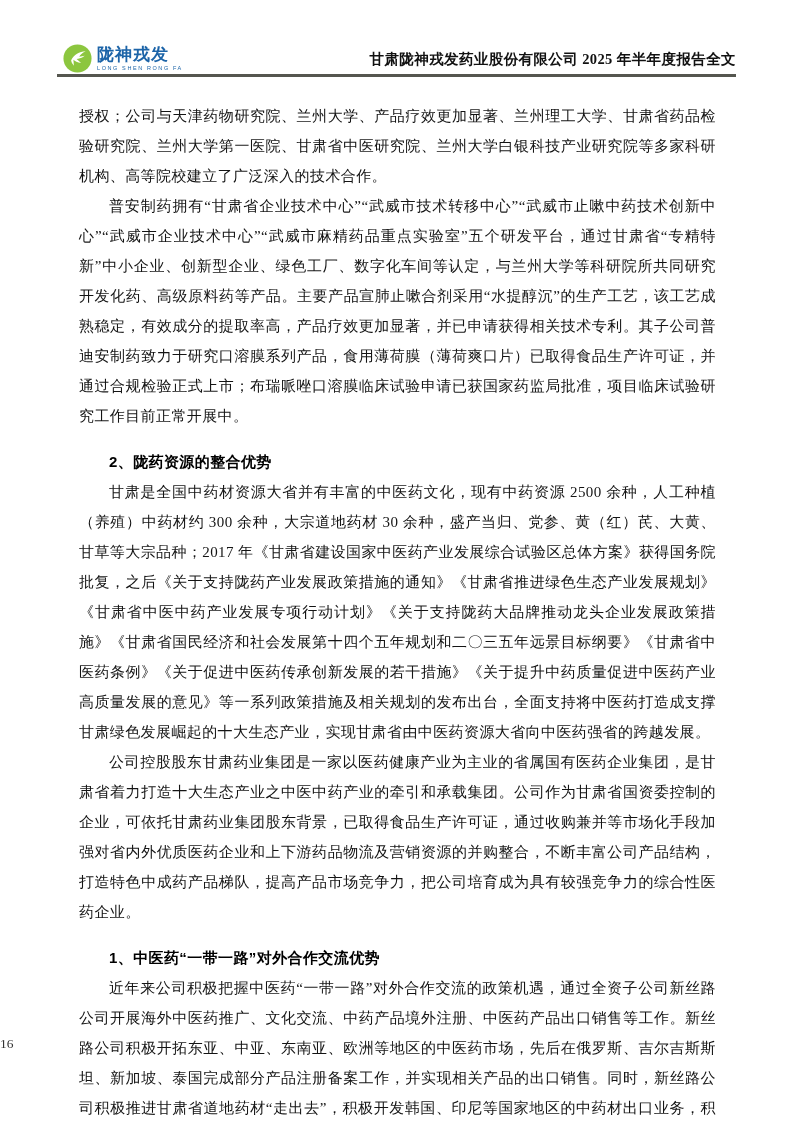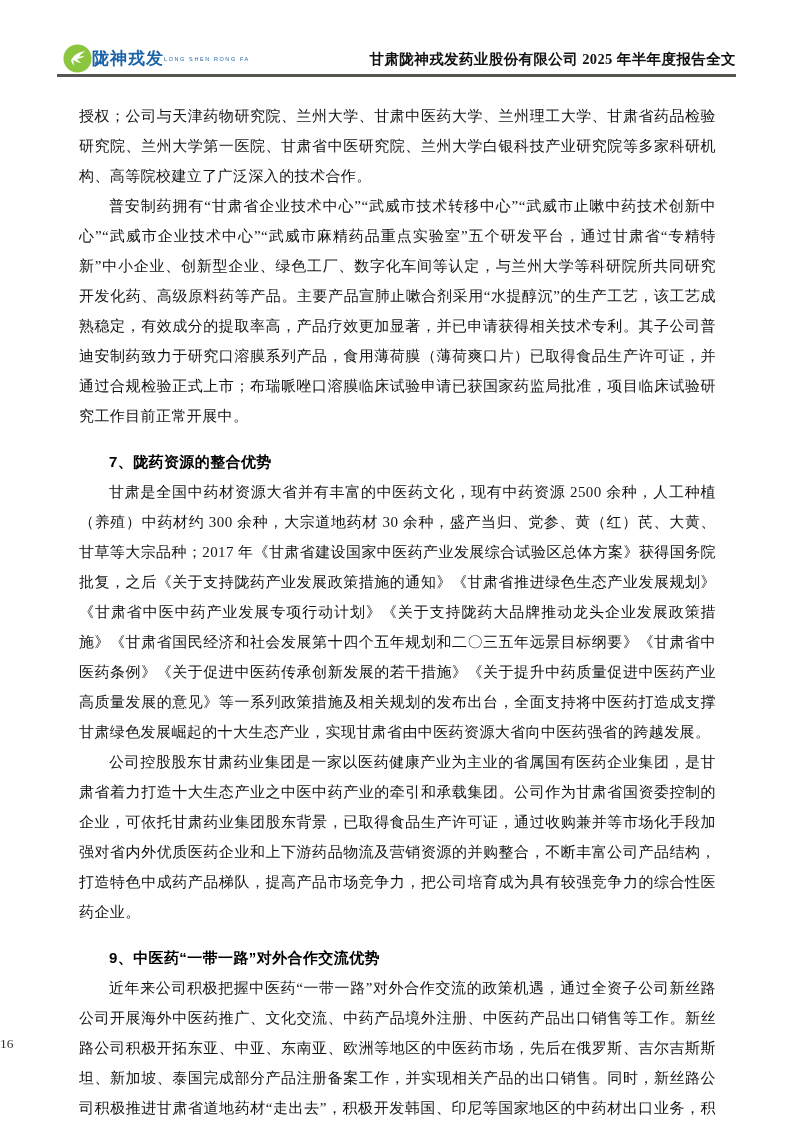--- a/index.html
+++ b/index.html
@@ -31,23 +31,24 @@
     align-items: center;
     padding-left: 6px;
     padding-bottom: 1px;
   }
   .logo-circle {
     width: 29px;
     height: 29px;
     flex: 0 0 29px;
   }
   .logo-text {
+    margin-left: 5px;
     display: flex;
+    flex-direction: column;
     line-height: 1;
-    align-items: center;
   }
   .logo-cn {
     font-family: "Liberation Sans", sans-serif;
     font-weight: bold;
     font-size: 17px;
     letter-spacing: 1px;
     color: #1c64a8;
   }
   .logo-en {
     font-family: "Liberation Sans", sans-serif;
@@ -115,26 +116,26 @@
       </svg>
       <div class="logo-text">
         <span class="logo-cn">陇神戎发</span>
         <span class="logo-en">LONG SHEN RONG FA</span>
       </div>
     </div>
     <div class="header-title">甘肃陇神戎发药业股份有限公司 2025 年半年度报告全文</div>
   </div>
 
   <div class="doc-body">
-    <p class="para">授权；公司与天津药物研究院、兰州大学、甘肃中医药大学、兰州理工大学、甘肃省药品检验研究院、兰州大学第一医院、甘肃省中医研究院、兰州大学白银科技产业研究院等多家科研机构、高等院校建立了广泛深入的技术合作。</p>
+    <p class="para">授权；公司与天津药物研究院、兰州大学、产品疗效更加显著、兰州理工大学、甘肃省药品检验研究院、兰州大学第一医院、甘肃省中医研究院、兰州大学白银科技产业研究院等多家科研机构、高等院校建立了广泛深入的技术合作。</p>
     <p class="para indent">普安制药拥有“甘肃省企业技术中心”“武威市技术转移中心”“武威市止嗽中药技术创新中心”“武威市企业技术中心”“武威市麻精药品重点实验室”五个研发平台，通过甘肃省“专精特新”中小企业、创新型企业、绿色工厂、数字化车间等认定，与兰州大学等科研院所共同研究开发化药、高级原料药等产品。主要产品宣肺止嗽合剂采用“水提醇沉”的生产工艺，该工艺成熟稳定，有效成分的提取率高，产品疗效更加显著，并已申请获得相关技术专利。其子公司普迪安制药致力于研究口溶膜系列产品，食用薄荷膜（薄荷爽口片）已取得食品生产许可证，并通过合规检验正式上市；布瑞哌唑口溶膜临床试验申请已获国家药监局批准，项目临床试验研究工作目前正常开展中。</p>
-    <div class="heading">7、陇药资源的整合优势</div>
+    <div class="heading">2、陇药资源的整合优势</div>
     <p class="para indent">甘肃是全国中药材资源大省并有丰富的中医药文化，现有中药资源 2500 余种，人工种植（养殖）中药材约 300 余种，大宗道地药材 30 余种，盛产当归、党参、黄（红）芪、大黄、甘草等大宗品种；2017 年《甘肃省建设国家中医药产业发展综合试验区总体方案》获得国务院批复，之后《关于支持陇药产业发展政策措施的通知》《甘肃省推进绿色生态产业发展规划》《甘肃省中医中药产业发展专项行动计划》《关于支持陇药大品牌推动龙头企业发展政策措施》《甘肃省国民经济和社会发展第十四个五年规划和二〇三五年远景目标纲要》《甘肃省中医药条例》《关于促进中医药传承创新发展的若干措施》《关于提升中药质量促进中医药产业高质量发展的意见》等一系列政策措施及相关规划的发布出台，全面支持将中医药打造成支撑甘肃绿色发展崛起的十大生态产业，实现甘肃省由中医药资源大省向中医药强省的跨越发展。</p>
     <p class="para indent">公司控股股东甘肃药业集团是一家以医药健康产业为主业的省属国有医药企业集团，是甘肃省着力打造十大生态产业之中医中药产业的牵引和承载集团。公司作为甘肃省国资委控制的企业，可依托甘肃药业集团股东背景，已取得食品生产许可证，通过收购兼并等市场化手段加强对省内外优质医药企业和上下游药品物流及营销资源的并购整合，不断丰富公司产品结构，打造特色中成药产品梯队，提高产品市场竞争力，把公司培育成为具有较强竞争力的综合性医药企业。</p>
-    <div class="heading">9、中医药“一带一路”对外合作交流优势</div>
+    <div class="heading">1、中医药“一带一路”对外合作交流优势</div>
     <p class="para indent">近年来公司积极把握中医药“一带一路”对外合作交流的政策机遇，通过全资子公司新丝路公司开展海外中医药推广、文化交流、中药产品境外注册、中医药产品出口销售等工作。新丝路公司积极开拓东亚、中亚、东南亚、欧洲等地区的中医药市场，先后在俄罗斯、吉尔吉斯斯坦、新加坡、泰国完成部分产品注册备案工作，并实现相关产品的出口销售。同时，新丝路公司积极推进甘肃省道地药材“走出去”，积极开发韩国、印尼等国家地区的中药材出口业务，积累了一定的医药出口贸易经验。</p>
 
   </div>
 
   <div class="footer">
     <span>16</span>
   </div>
 
 </div>
 

